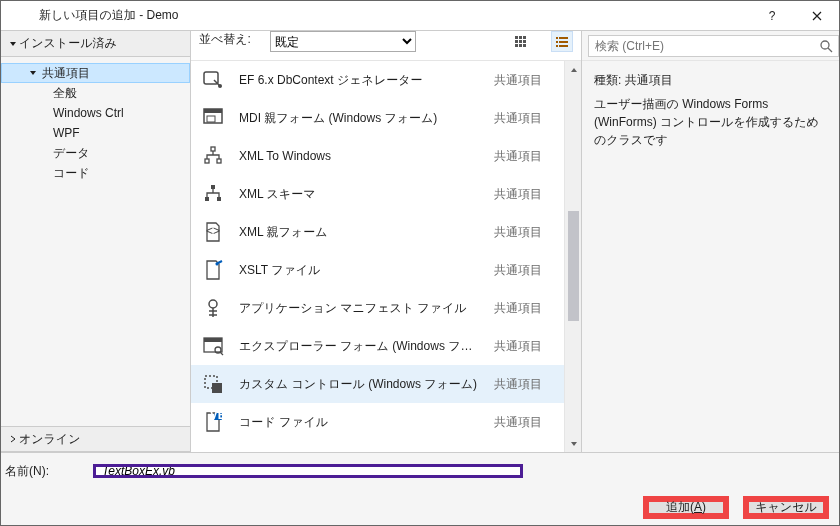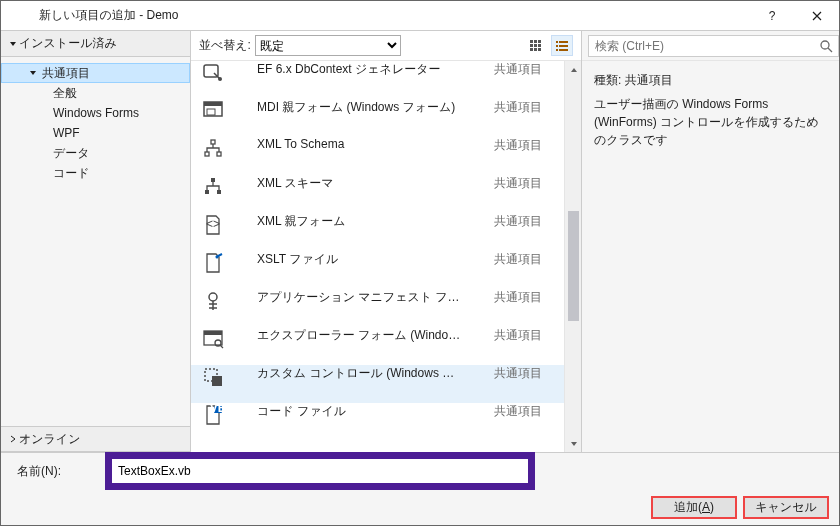--- a/index.html
+++ b/index.html
@@ -15,46 +15,46 @@
   .section-head .arrow { width: 12px; display: inline-flex; justify-content: center; }
   .tree { padding: 6px 0; flex: 1; }
   .tree-row { display: flex; align-items: center; height: 20px; padding-left: 10px; }
   .tree-row.selected { background: #cce8ff; border: 1px solid #99d1ff; }
   .tree-row .arrow { width: 14px; display: inline-flex; justify-content: center; color: #555; }
   .tree-row .lbl { padding-left: 2px; }
   .tree-row.depth1 { padding-left: 24px; }
   .tree-row.depth2 { padding-left: 50px; }
   .section-online { border-top: 1px solid #ccc; align-items: center; }
   .center { flex: 1; display: flex; flex-direction: column; background: #fff; min-width: 0; }
-  .toolbar { height: 30px; display: flex; align-items: center; padding: 0 8px; gap: 4px; border-bottom: 1px solid #e5e5e5; }
+  .toolbar { height: 30px; display: flex; padding: 0 8px; gap: 19px; border-bottom: 1px solid #e5e5e5; }
   .toolbar .sortlbl { }
   .toolbar select { width: 146px; height: 21px; border: 1px solid #ababab; background: #fff; }
   .toolbar .viewbtn { width: 22px; height: 21px; display: flex; align-items: center; justify-content: center; border: 1px solid transparent; }
   .toolbar .viewbtn.active { border: 1px solid #c9def5; background: #e5f1fb; }
   .listwrap { flex: 1; display: flex; min-height: 0; }
   .list { flex: 1; overflow: hidden; }
-  .row { height: 38px; display: flex; align-items: flex-start; padding-left: 10px; gap: 32px; }
+  .row { height: 38px; display: flex; align-items: center; padding-left: 10px; gap: 14px; }
   .row.selected { background: #e5f1fb; }
   .row .icon { width: 24px; height: 24px; display: flex; align-items: center; justify-content: center; color: #4b4b4b; }
   .row .name { flex: 1; white-space: nowrap; overflow: hidden; text-overflow: ellipsis; }
   .row .cat { width: 70px; color: #6a6a6a; text-align: left; }
   .scroll { width: 17px; background: #f0f0f0; border-left: 1px solid #e5e5e5; position: relative; }
   .scroll .thumb { position: absolute; left: 3px; width: 11px; background: #c2c3c9; border-radius: 0; }
   .scroll .arr { position: absolute; left: 0; width: 17px; height: 17px; display: flex; align-items: center; justify-content: center; color: #606060; }
   .right { width: 258px; border-left: 1px solid #ccc; display: flex; flex-direction: column; background: #f5f5f5; }
   .search { height: 30px; display: flex; align-items: center; padding: 0 6px; border-bottom: 1px solid #e5e5e5; }
   .search input { flex: 1; height: 22px; border: 1px solid #ccc; padding: 0 22px 0 6px; color: #6a6a6a; background: #fff; }
   .search .sicon { margin-left: -20px; color: #6a6a6a; }
   .desc { padding: 10px 12px; line-height: 1.5; }
   .desc .kindrow { margin-bottom: 6px; }
   .bottom { border-top: 1px solid #ccc; background: #f5f5f5; }
-  .namerow { height: 36px; display: flex; align-items: center; padding: 0 16px; gap: 44px; }
-  .namerow input { flex: 1; height: 38px; border: 7px solid #4c1d95; padding: 0 6px; background: #fff; max-width: 430px; }
+  .namerow { height: 36px; display: flex; align-items: center; padding: 0 4px; gap: 44px; }
+  .namerow input { flex: 1; height: 14px; border: 3px solid #4c1d95; padding: 0 6px; background: #fff; max-width: 430px; font-style: italic; }
   .btnrow { height: 36px; display: flex; align-items: center; justify-content: flex-end; padding: 0 10px; gap: 6px; }
-  .pushbtn { min-width: 86px; height: 23px; border: 2px solid #ef4444; background: #e1e1e1; display: flex; align-items: center; justify-content: center; }
+  .pushbtn { min-width: 86px; height: 23px; border: 6px solid #ef4444; background: #e1e1e1; display: flex; align-items: center; justify-content: center; margin-left: 8px; }
   svg { display: block; }
   .arrow svg { width: 8px; height: 8px; }
   .und { text-decoration: underline; }
 </style>
 </head>
 <body>
 
 <div class="window">
   <div class="titlebar">
     <span class="title">新しい項目の追加 - Demo</span>
@@ -87,21 +87,21 @@
             <svg viewBox="0 0 8 8">
                 <path d="M1 2 L4 6 L7 2" fill="#1e1e1e"></path>
               </svg>
           </span>
           <span class="lbl">共通項目</span>
         </div>
         <div class="tree-row depth2">
             <span class="lbl">全般</span>
           </div>
         <div class="tree-row depth2">
-            <span class="lbl">Windows Forms</span>
+            <span class="lbl">Windows Ctrl</span>
           </div>
         <div class="tree-row depth2">
             <span class="lbl">WPF</span>
           </div>
         <div class="tree-row depth2">
             <span class="lbl">データ</span>
           </div>
         <div class="tree-row depth2">
             <span class="lbl">コード</span>
           </div>
@@ -173,21 +173,21 @@
             </div>
             <div class="row">
               <span class="icon">
                 <svg width="22" height="22" viewBox="0 0 22 22">
                   <rect x="9" y="2" width="4" height="4" fill="none" stroke="#4b4b4b" stroke-width="1.3"></rect>
                   <rect x="3" y="14" width="4" height="4" fill="none" stroke="#4b4b4b" stroke-width="1.3"></rect>
                   <rect x="15" y="14" width="4" height="4" fill="none" stroke="#4b4b4b" stroke-width="1.3"></rect>
                   <path d="M11 6 V10 M5 14 V10 H17 V14" fill="none" stroke="#4b4b4b" stroke-width="1.3"></path>
                 </svg>
               </span>
-              <span class="name">XML To Schema</span>
+              <span class="name">XML To Windows</span>
               <span class="cat">共通項目</span>
             </div>
             <div class="row">
               <span class="icon">
                 <svg width="22" height="22" viewBox="0 0 22 22">
                   <rect x="9" y="2" width="4" height="4" fill="#4b4b4b"></rect>
                   <rect x="3" y="14" width="4" height="4" fill="#4b4b4b"></rect>
                   <rect x="15" y="14" width="4" height="4" fill="#4b4b4b"></rect>
                   <path d="M11 6 V10 M5 14 V10 H17 V14" fill="none" stroke="#4b4b4b" stroke-width="1.3"></path>
                 </svg>

